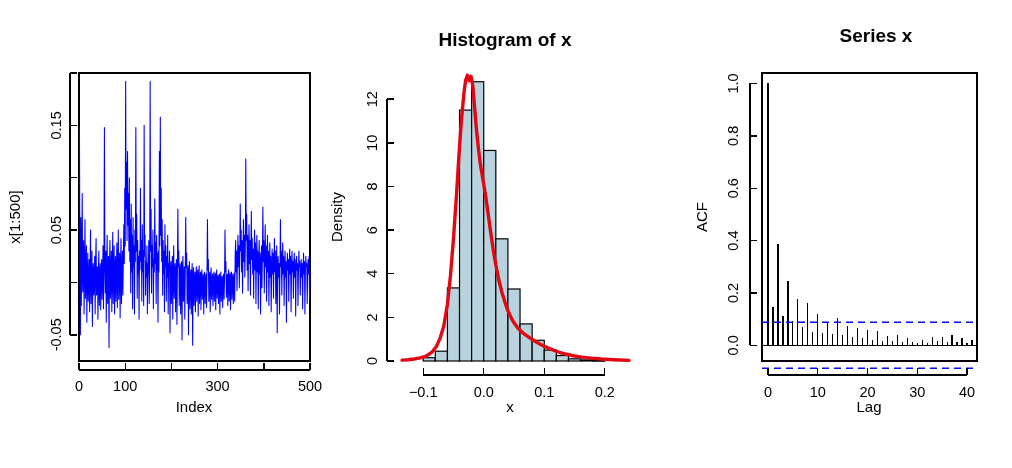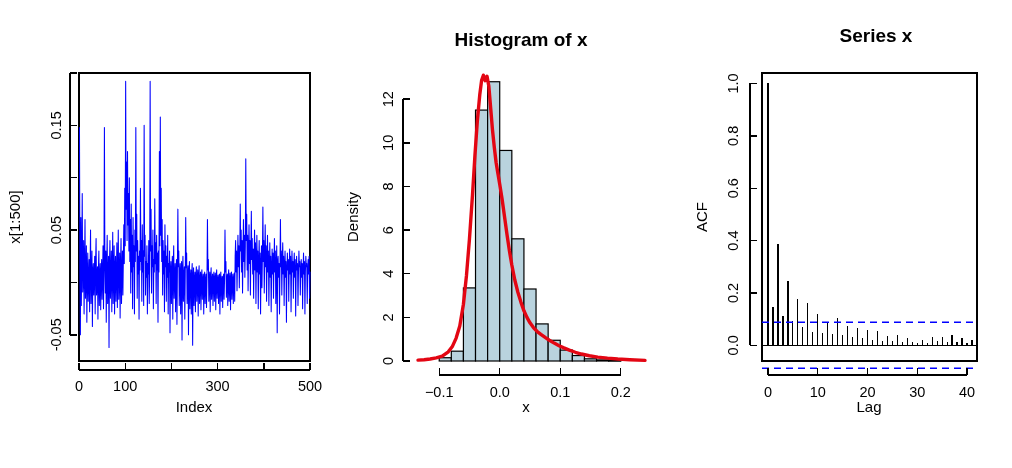--- a/index.html
+++ b/index.html
@@ -18,21 +18,21 @@
     width: 1012px;
     height: 468px;
     background: #ffffff;
   }
   .panel {
     position: absolute;
     top: 0;
     height: 468px;
   }
   #panel-timeseries { left: 0px;   width: 340px; }
-  #panel-histogram  { left: 336px; width: 340px; }
+  #panel-histogram  { left: 320px; width: 340px; }
   #panel-acf        { left: 676px; width: 336px; margin-left: 9px; }
 
   .panel svg {
     display: block;
     width: 100%;
     height: 100%;
     overflow: visible;
   }
   text {
     font-family: "Liberation Sans", sans-serif;

